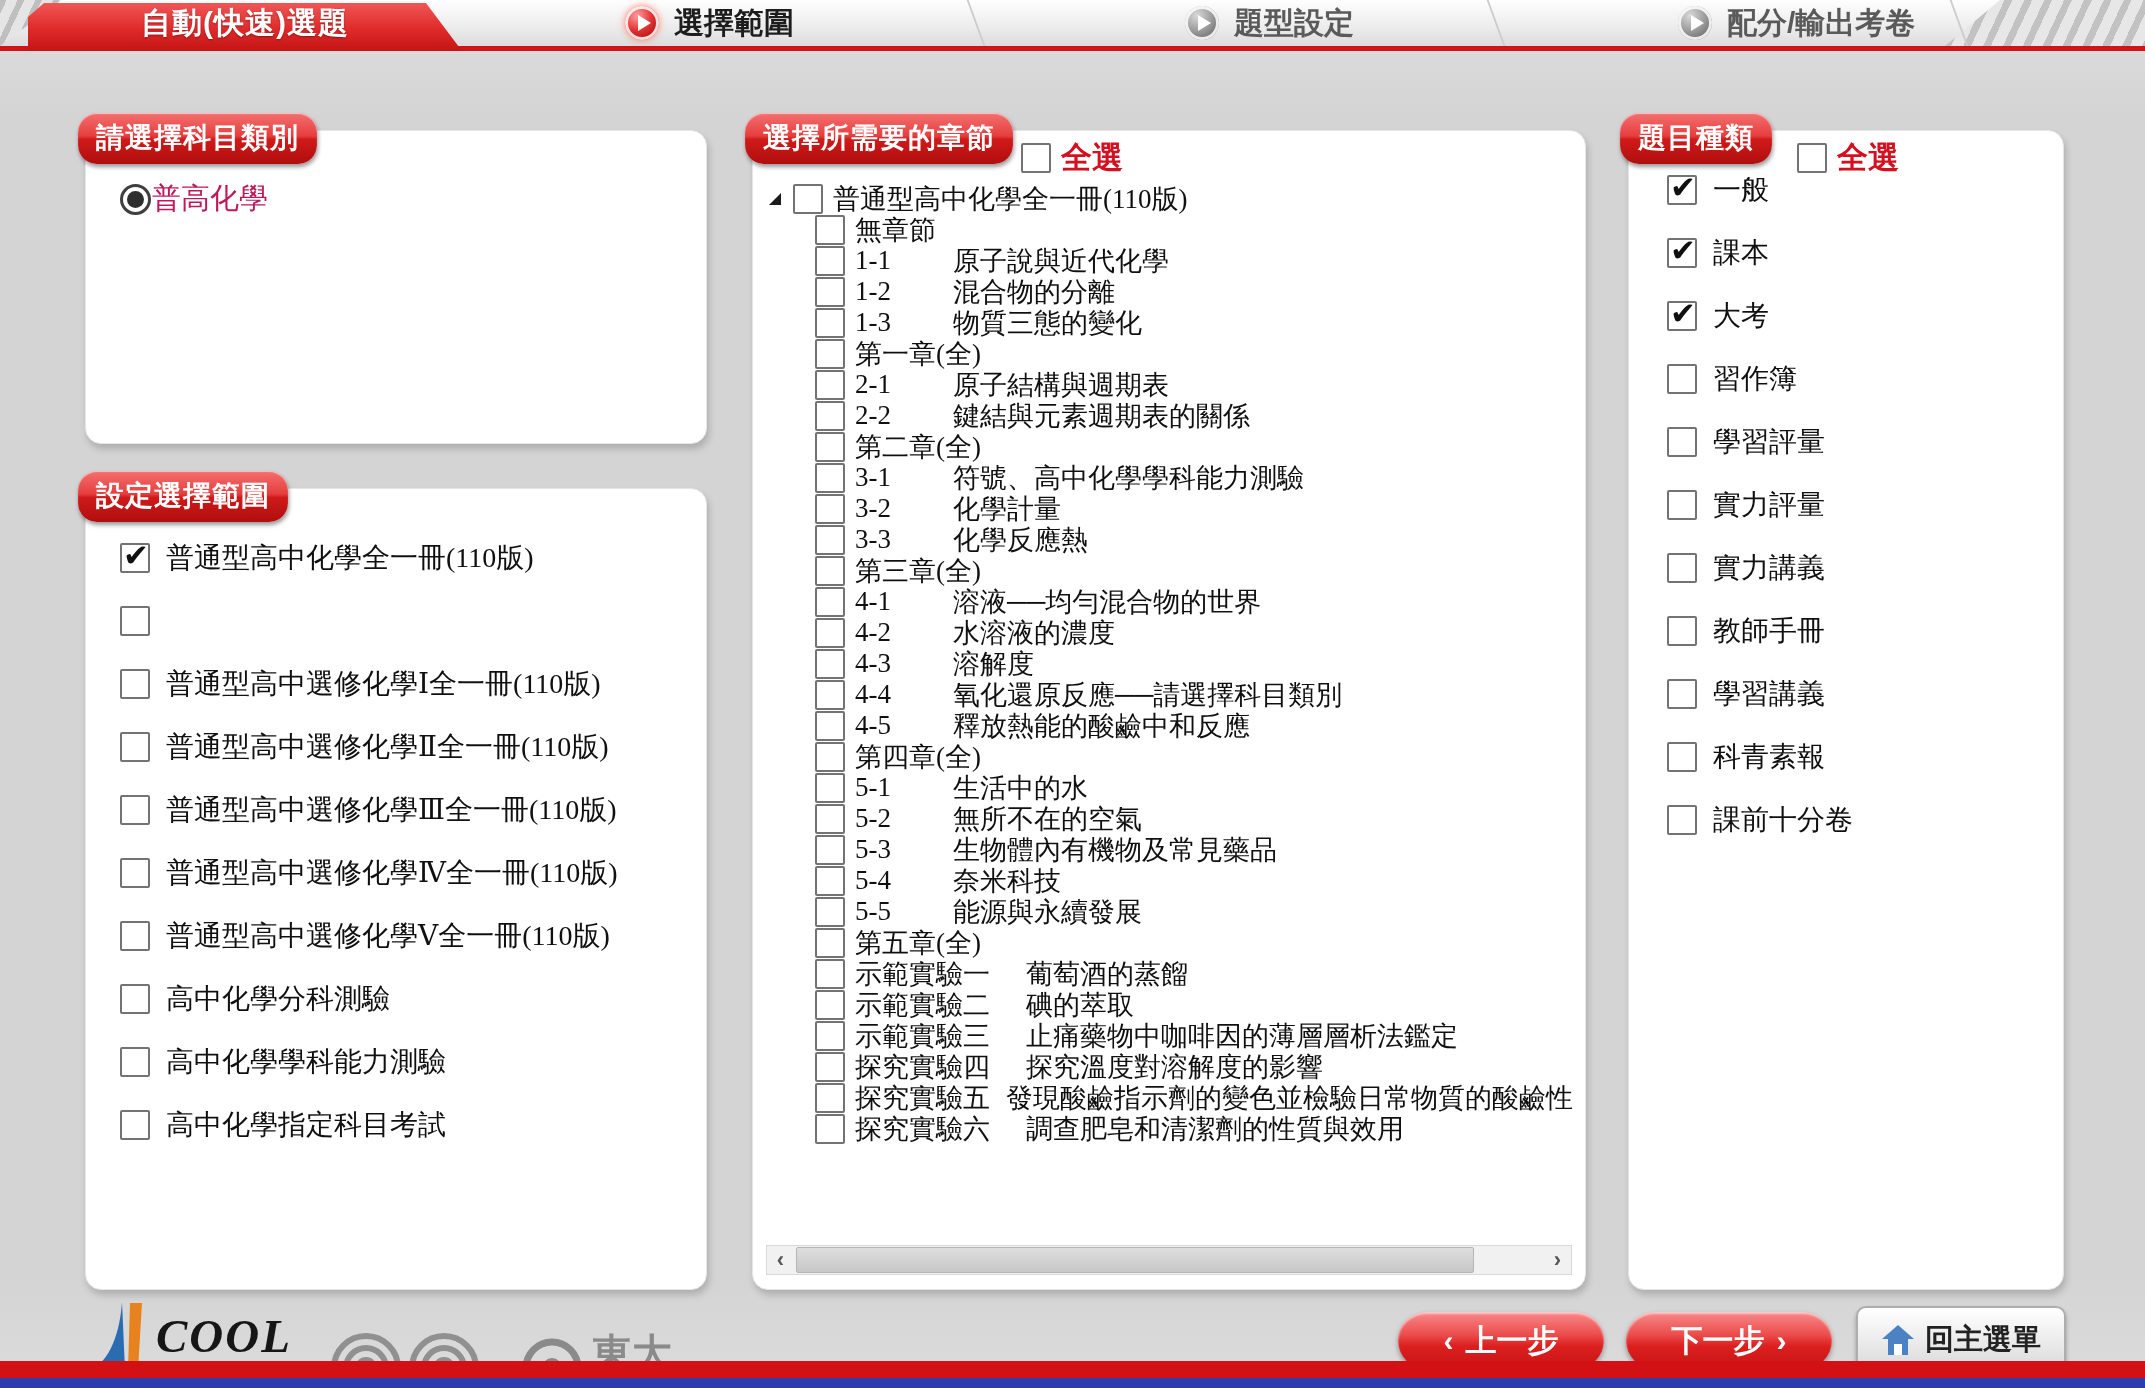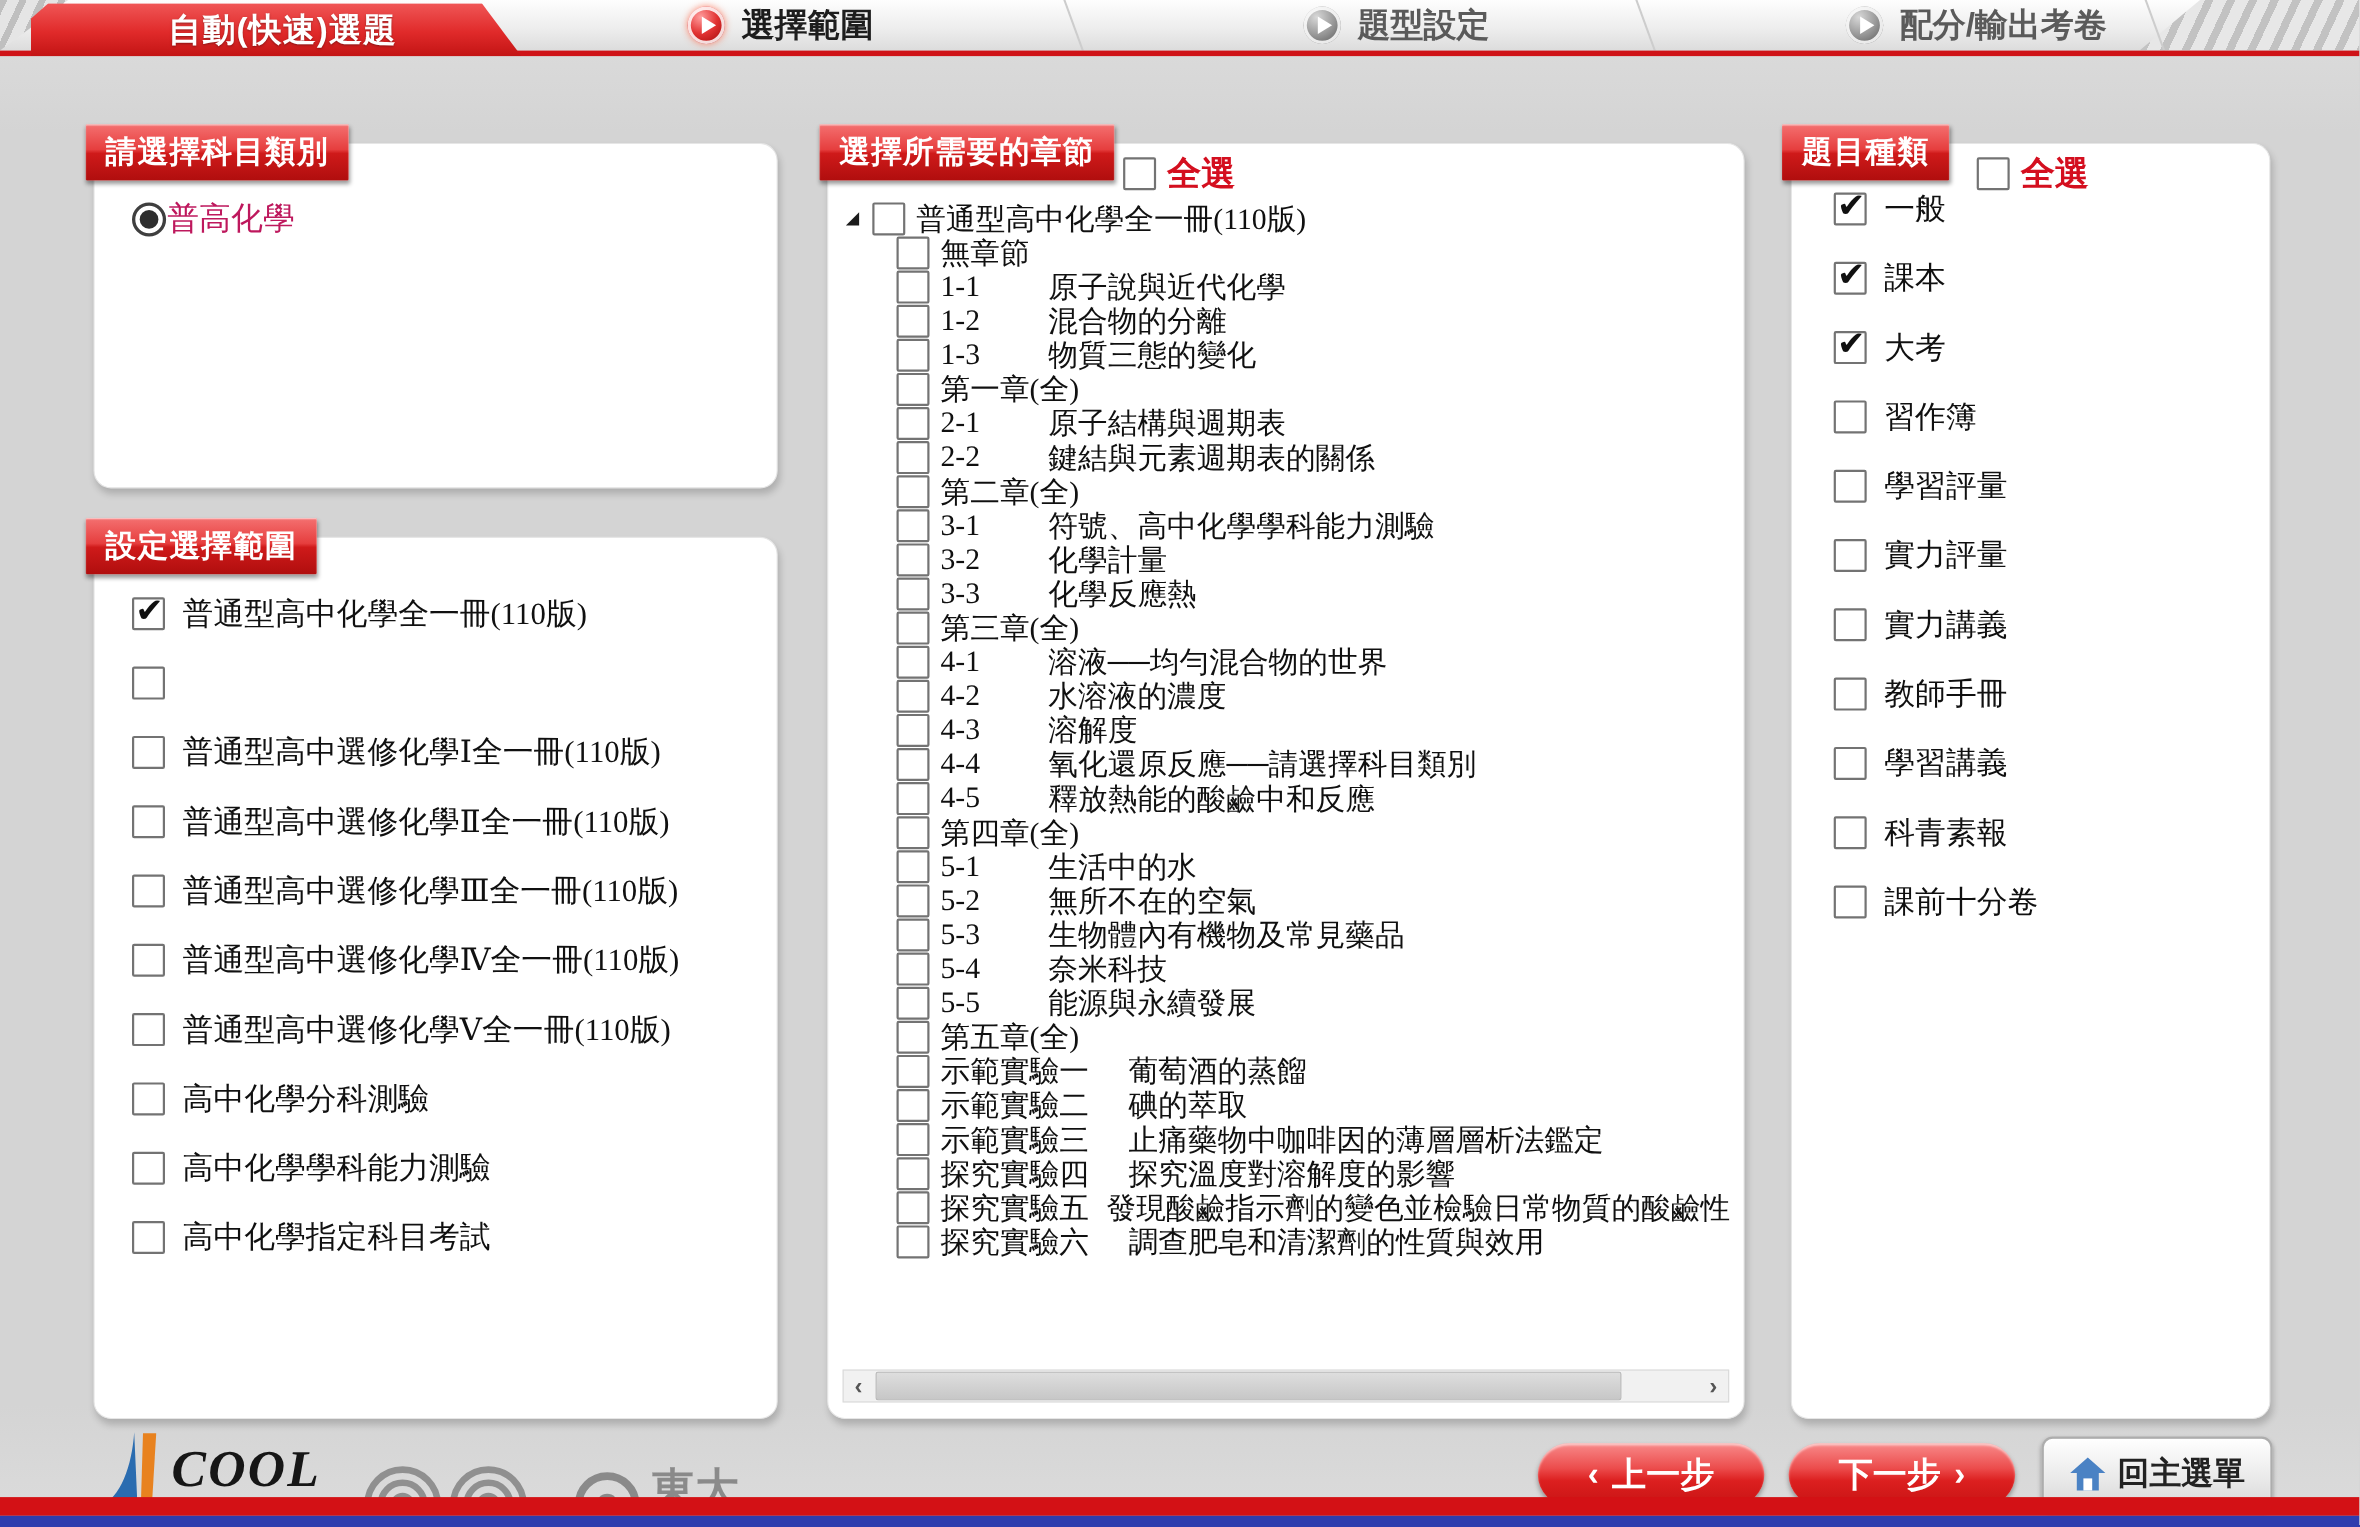--- a/index.html
+++ b/index.html
@@ -8,38 +8,38 @@
 
   
   .tabbar{position:absolute;left:0;top:0;width:100%;height:46px;background:linear-gradient(180deg,#fefefe,#ececec 60%,#dcdcdc);}
   .stripes-left{position:absolute;left:0;top:0;width:80px;height:46px;background:repeating-linear-gradient(115deg,#bfbfbf 0 6px,#e5e5e5 6px 16px);clip-path:polygon(0 0,62px 0,0 46px);}
   .stripes-right{position:absolute;right:0;top:0;width:200px;height:46px;background:repeating-linear-gradient(115deg,#c2c2c2 0 7px,#e7e7e7 7px 18px);clip-path:polygon(55px 0,100% 0,100% 100%,0 100%);}
   .tabsep{position:absolute;top:0;width:2px;height:46px;background:#cdcdcd;transform:skewX(20deg);}
   .redstrip{position:absolute;left:0;top:46px;width:100%;height:5px;background:#cf1317;}
   .tab-active{position:absolute;left:28px;top:3px;width:434px;height:48px;z-index:2;
     background:linear-gradient(180deg,#f05656,#e02a2a 55%,#c31414);
     clip-path:polygon(0 100%,0 14px,16px 0,calc(100% - 36px) 0,100% 100%);
-    color:#fff;font-weight:bold;font-size:30px;display:flex;align-items:center;justify-content:center;
-    text-shadow:0 1px 2px rgba(0,0,0,.35);letter-spacing:1px;padding-left:12px;}
+    color:#fff;font-weight:bold;font-size:30px;display:flex;align-items:flex-start;justify-content:center;
+    text-shadow:0 1px 2px rgba(0,0,0,.35);letter-spacing:1px;}
   .tab{position:absolute;top:0;height:46px;display:flex;align-items:center;gap:15px;font-weight:bold;font-size:30px;}
   .tab2{left:625px;color:#1d1d1d;}
   .tab3{left:1185px;color:#5a5a5a;}
   .tab4{left:1678px;color:#5a5a5a;}
   .play{width:34px;height:34px;border-radius:50%;position:relative;flex:none;}
   .play-red{background:radial-gradient(circle at 35% 28%,#ff9d9d,#e23333 45%,#9d0505 95%);box-shadow:0 0 7px rgba(255,120,90,.9),inset 0 0 0 3px rgba(255,255,255,.85);}
   .play-gray{background:radial-gradient(circle at 35% 28%,#d8d8d8,#979797 50%,#565656 95%);box-shadow:inset 0 0 0 3px rgba(255,255,255,.85);}
   .play::after{content:"";position:absolute;left:13px;top:9px;border-left:13px solid #fff;border-top:8px solid transparent;border-bottom:8px solid transparent;}
 
   
   .panel{position:absolute;background:#fff;border-radius:16px;border:1px solid #e6e6e6;box-shadow:2px 5px 7px rgba(0,0,0,.18);}
   .panel-subject{left:85px;top:130px;width:620px;height:312px;}
   .panel-range{left:85px;top:488px;width:620px;height:800px;}
   .panel-chapters{left:752px;top:130px;width:832px;height:1158px;}
   .panel-qtypes{left:1628px;top:130px;width:434px;height:1158px;}
-  .badge{position:absolute;z-index:3;color:#fff;font-weight:bold;font-size:28px;line-height:1;padding:11px 18px 12px;border-radius:1px;letter-spacing:1px;
+  .badge{position:absolute;z-index:3;color:#fff;font-weight:bold;font-size:28px;line-height:1;padding:11px 18px 12px;border-radius:19px;letter-spacing:1px;
     background:linear-gradient(180deg,#f47070 0%,#e63e3e 45%,#cf1a1a 52%,#b00e0e 100%);
     box-shadow:1px 3px 4px rgba(0,0,0,.4),inset 0 1px 1px rgba(255,255,255,.6);}
   .badge-subject{left:78px;top:113px;}
   .badge-range{left:78px;top:471px;}
   .badge-chapters{left:745px;top:113px;}
   .badge-qtypes{left:1620px;top:113px;}
 
   
   .cb{width:26px;height:26px;border:2px solid #737373;background:#fff;display:inline-block;position:relative;flex:none;border-radius:2px;}
   .cb.checked::after{content:"✔";position:absolute;left:1px;top:-8px;font-size:31px;font-weight:bold;color:#101010;font-family:"DejaVu Sans",sans-serif;}

